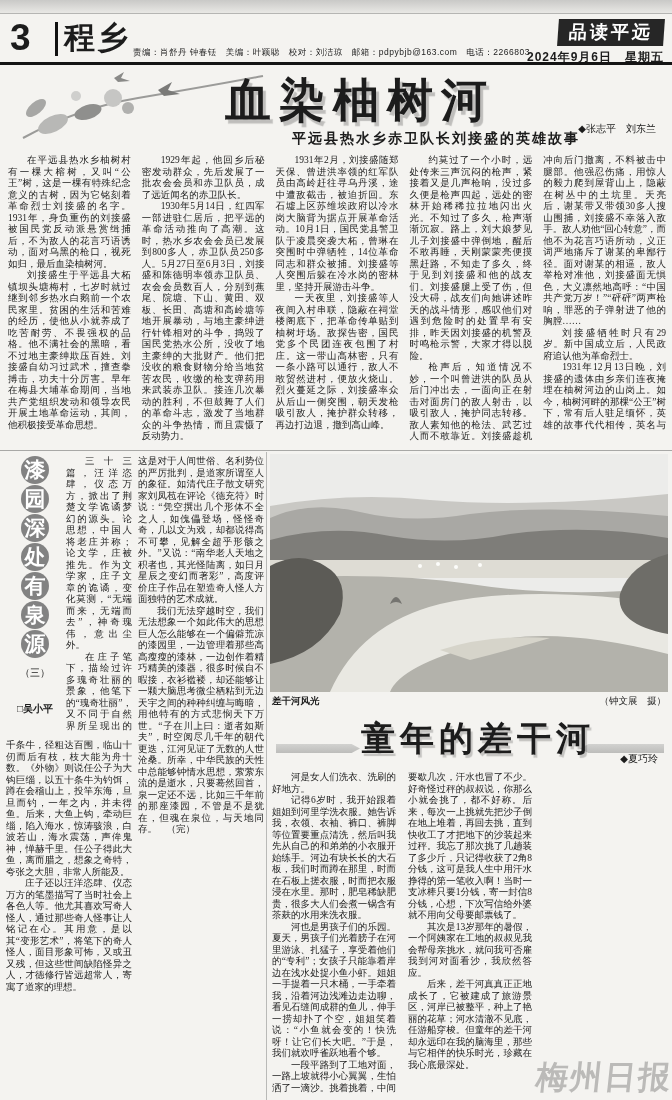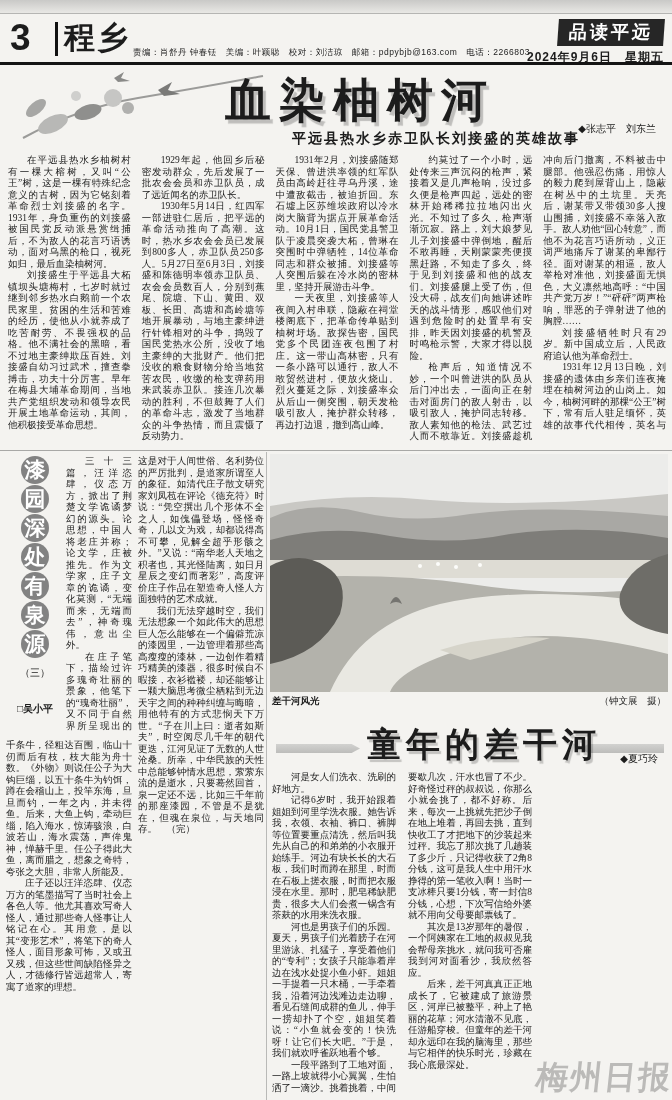--- a/index.html
+++ b/index.html
@@ -138,21 +138,21 @@
   <path d="M398 100 Q360 110 350 140 Q345 170 398 180 Z" fill="#6e6d68"></path>
   <path d="M120 150 q6 -14 12 0 q-6 -4 -12 0" fill="#757470"></path>
 </svg>
 <div class="abs caption-row">
   <span class="caption-left">差干河风光</span>
   <span>（钟文展　摄）</span>
 </div>
 
 <div class="abs deco-bar left"></div>
 <div class="abs deco-bar right"></div>
-<h2 class="abs a2-title" style="margin:14px;">童年的差干河</h2>
+<h2 class="abs a2-title" style="margin:8px;">童年的差干河</h2>
 <div class="abs a2-byline">◆夏巧玲</div>
 
 <div class="abs a2-body col-text">
   <p>河是女人们洗衣、洗刷的好地方。</p>
   <p>记得6岁时，我开始跟着姐姐到河里学洗衣服。她告诉我，衣领、衣袖、裤口、裤脚等位置要重点清洗，然后叫我先从自己的和弟弟的小衣服开始练手。河边有块长长的大石板，我们时而蹲在那里，时而在石板上搓衣服，时而把衣服浸在水里。那时，肥皂稀缺肥贵，很多大人们会煮一锅含有茶麸的水用来洗衣服。</p>
   <p>河也是男孩子们的乐园。夏天，男孩子们光着膀子在河里游泳、扎猛子，享受着他们的“专利”；女孩子只能靠着岸边在浅水处捉小鱼小虾。姐姐一手提着一只木桶，一手牵着我，沿着河边浅滩边走边聊，看见石缝间成群的鱼儿，伸手一捞却扑了个空，姐姐笑着说：“小鱼就会变的！快洗呀！让它们长大吧。”于是，我们就欢呼雀跃地看个够。</p>
   <p>一段平路到了工地对面，一路上坡就得小心翼翼，生怕洒了一滴沙。挑着挑着，中间要歇几次，汗水也冒了不少。好奇怪过秤的叔叔说，你那么小就会挑了，都不好称。后来，每次一上挑就先把沙子倒在地上堆着，再回去挑，直到快收工了才把地下的沙装起来过秤。我忘了那次挑了几趟装了多少斤，只记得收获了2角8分钱，这可是我人生中用汗水挣得的第一笔收入啊！当时一支冰棒只要1分钱，寄一封信8分钱，心想，下次写信给外婆就不用向父母要邮票钱了。</p>
   <p>其次是13岁那年的暑假，一个阿姨家在工地的叔叔见我会帮母亲挑水，就问我可否雇我到河对面看沙，我欣然答应。</p>
   <p>后来，差干河真真正正地成长了，它被建成了旅游景区，河岸已被整平，种上了艳丽的花草；河水清澈不见底，任游船穿梭。但童年的差干河却永远印在我的脑海里，那些与它相伴的快乐时光，珍藏在我心底最深处。</p>
 </div>

